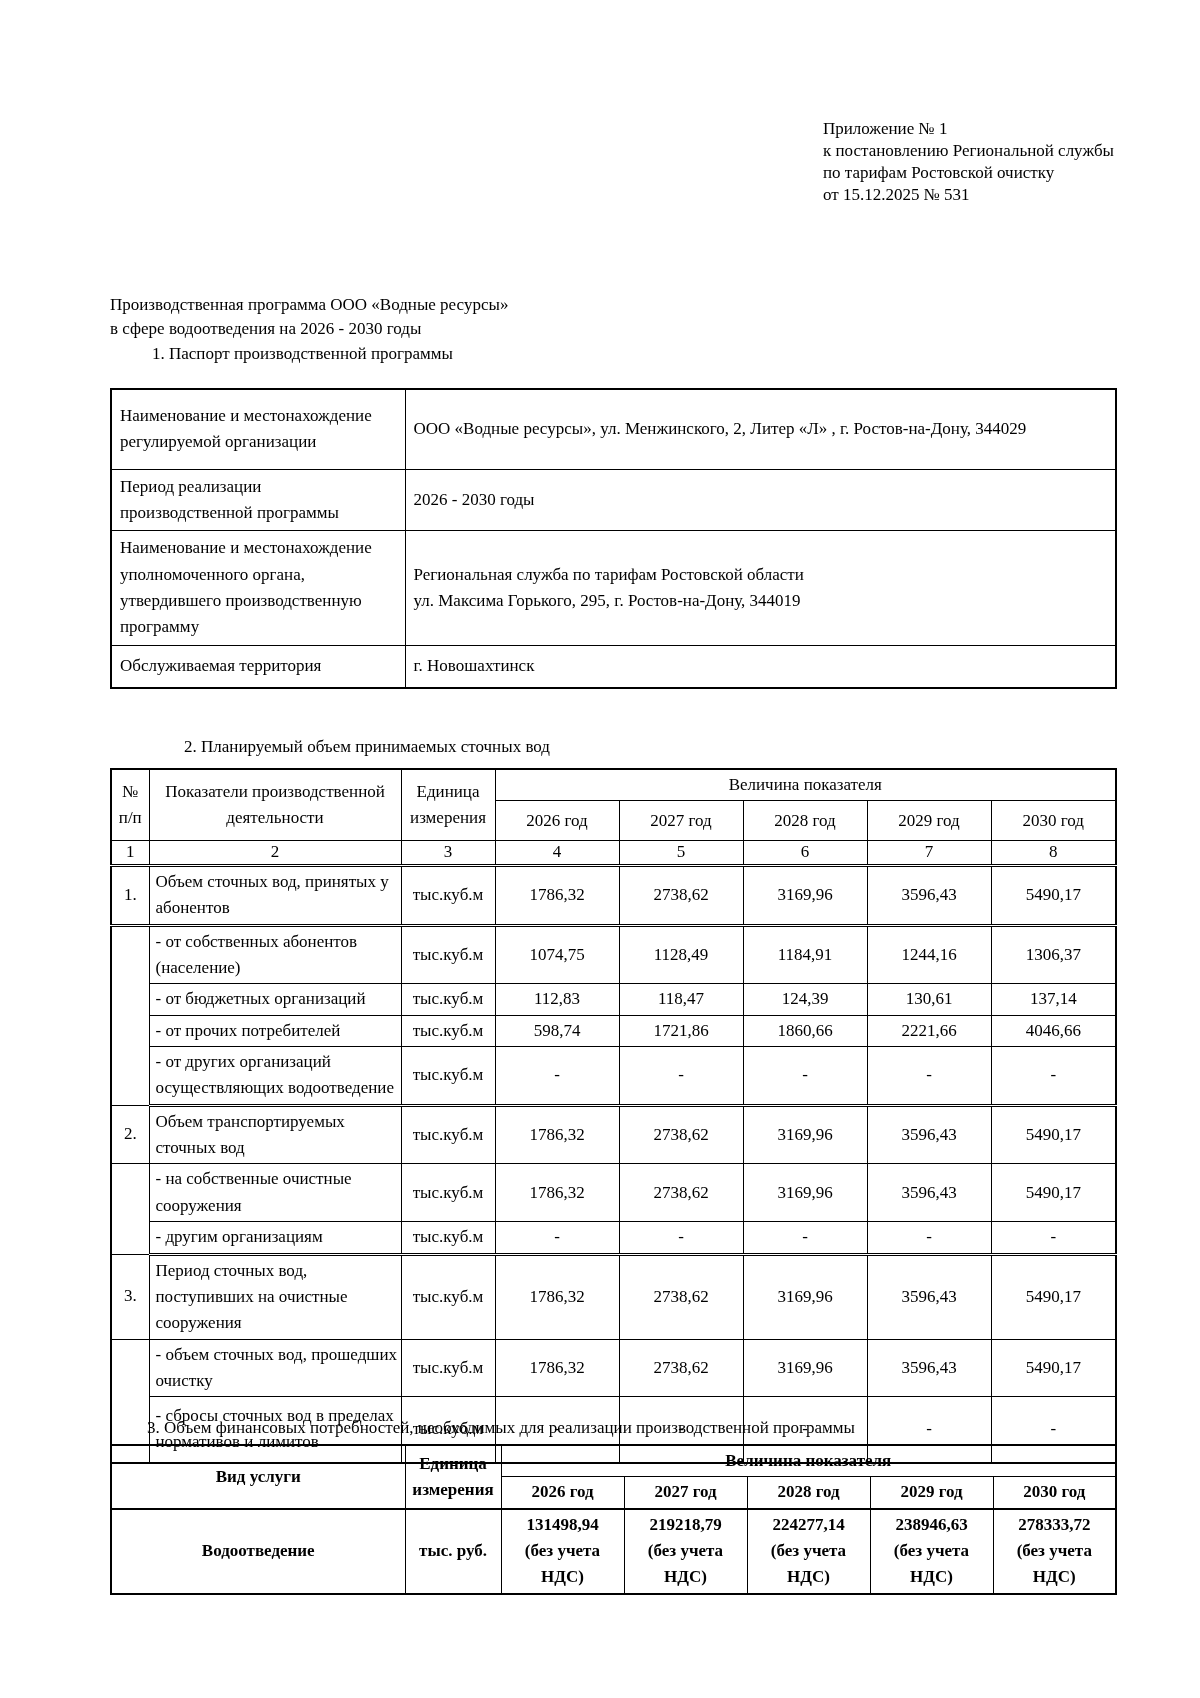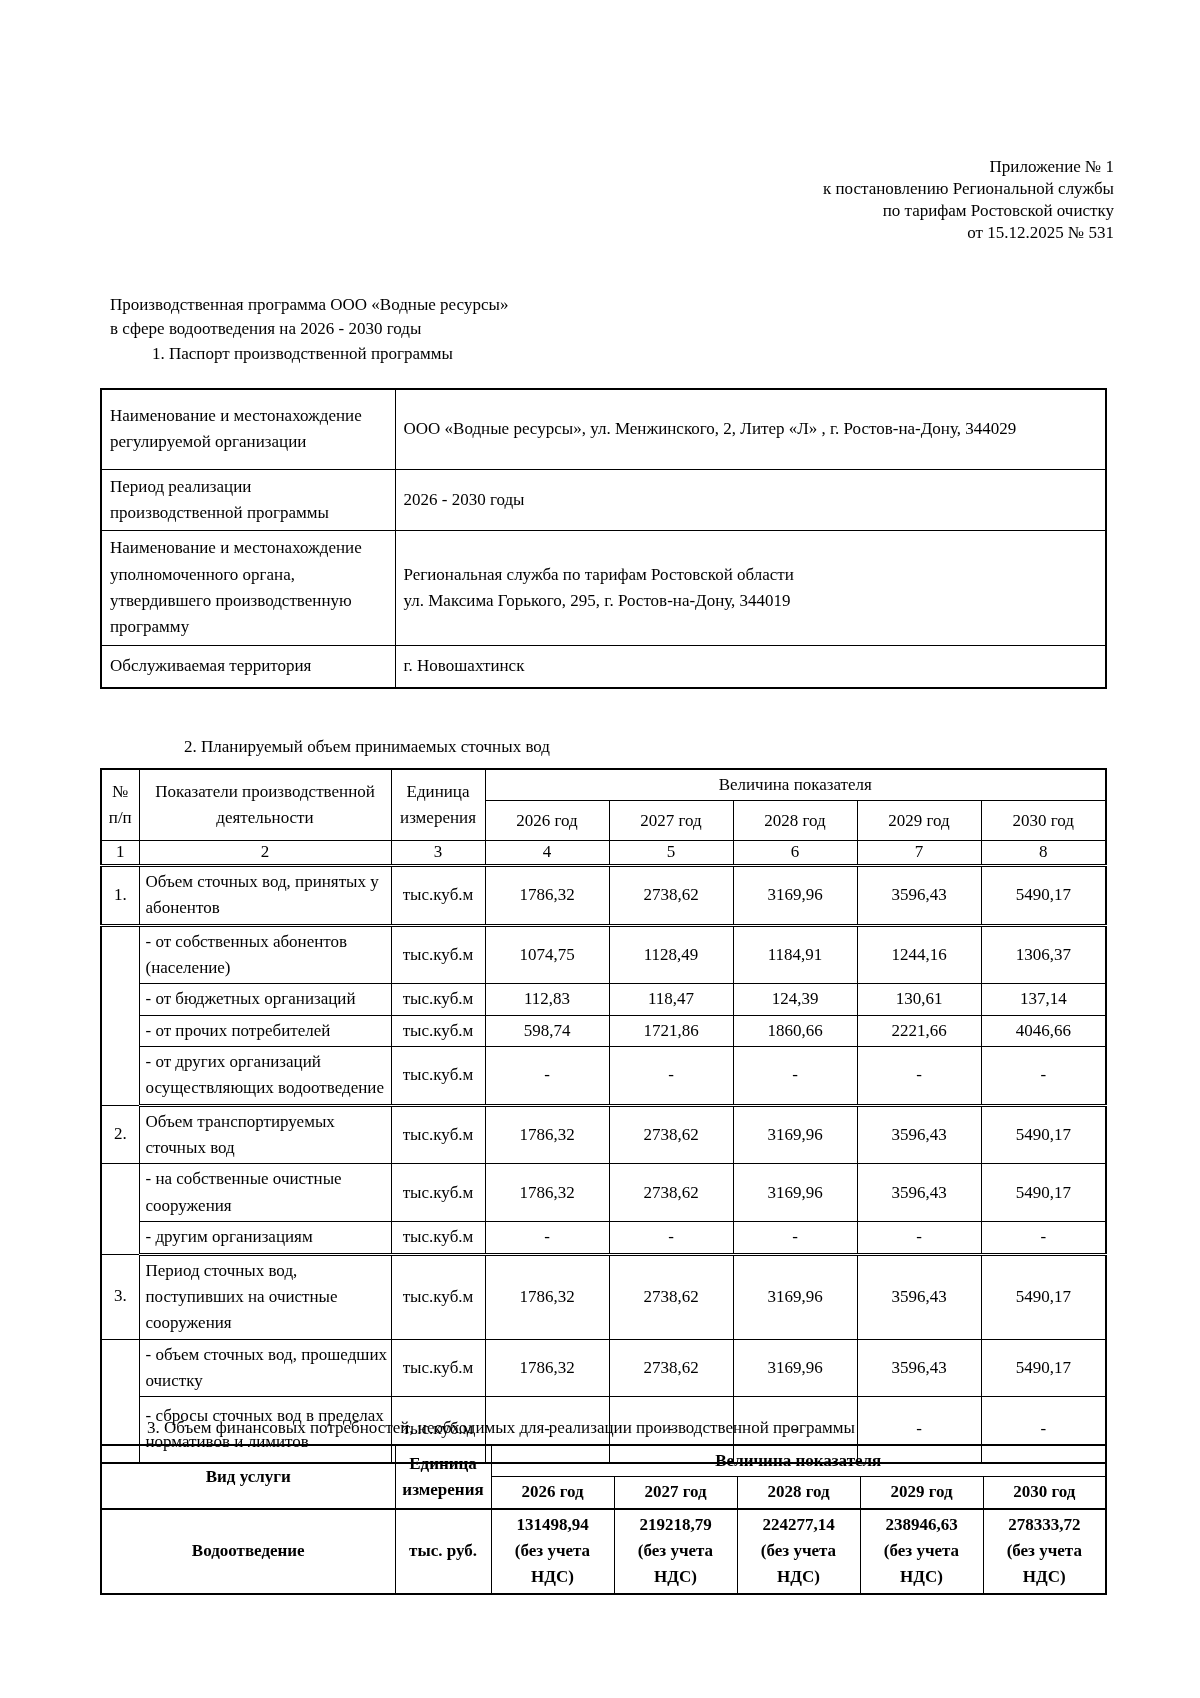--- a/index.html
+++ b/index.html
@@ -2,27 +2,27 @@
 <html lang="ru"><head>
 <meta charset="utf-8">
 <style>
   * { margin:0; padding:0; box-sizing:border-box; }
   html,body { background:#fff; }
   .page {
     position:relative; width:1200px; height:1698px; background:#ffffff;
     color:#000; font-family:"Liberation Serif","DejaVu Serif",serif;
     font-size:17px; overflow:hidden;
   }
-  .hdr { position:absolute; top:118px; right:86px; text-align:right; line-height:22px;margin-top:38px; }
+  .hdr { position:absolute; top:118px; right:86px; text-align:left; line-height:22px; }
   .title { position:absolute; top:263px; left:110px; width:1005px; text-align:left; line-height:24px;margin-top:30px; }
   .sec-h { position:absolute; left:152px; }
   .sec-h.s1 { top:344px; }
   .sec-h.s2 { top:737px;margin-left:32px; }
   .sec-h.s3 { top:1418px; left:147px; }
-  table { border-collapse:collapse; position:absolute; left:100px; table-layout:fixed; }
+  table { border-collapse:collapse; position:absolute; left:110px; table-layout:fixed; }
   td { border:1px solid #000; vertical-align:middle; line-height:1.55; overflow:hidden; }
   .t1 { top:388px; width:1005px; }
   .t1 td { padding:4px 8px; text-align:left; }
   .t2 { top:768px; width:1005px; }
   .t2 td { text-align:center; padding:2px 3px; }
   .t2 td.name { text-align:left; padding-left:6px; }
   .t2 tr.sep td { border-bottom:3px double #000; }
   .t2 .nums td { line-height:1.1; }
   .t3 { top:1444px; width:1005px;font-weight:bold; }
   .t3 td { text-align:center; padding:2px 3px; }

